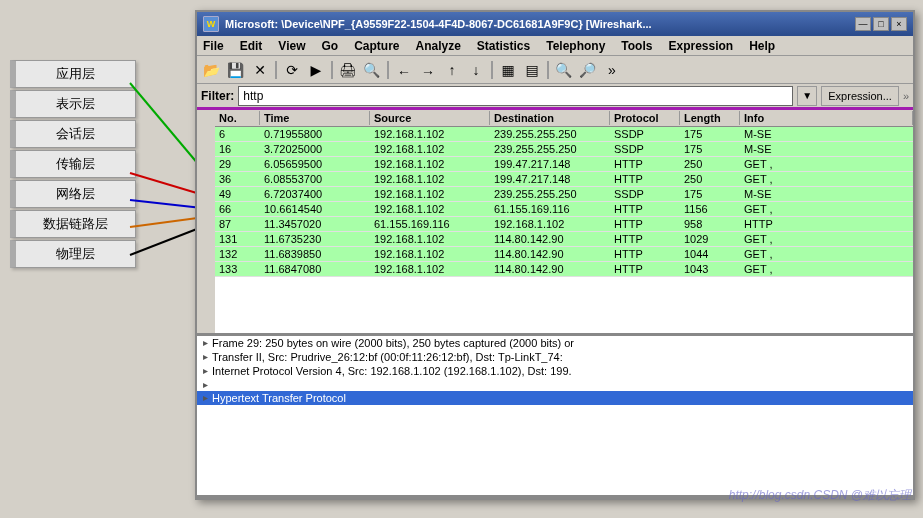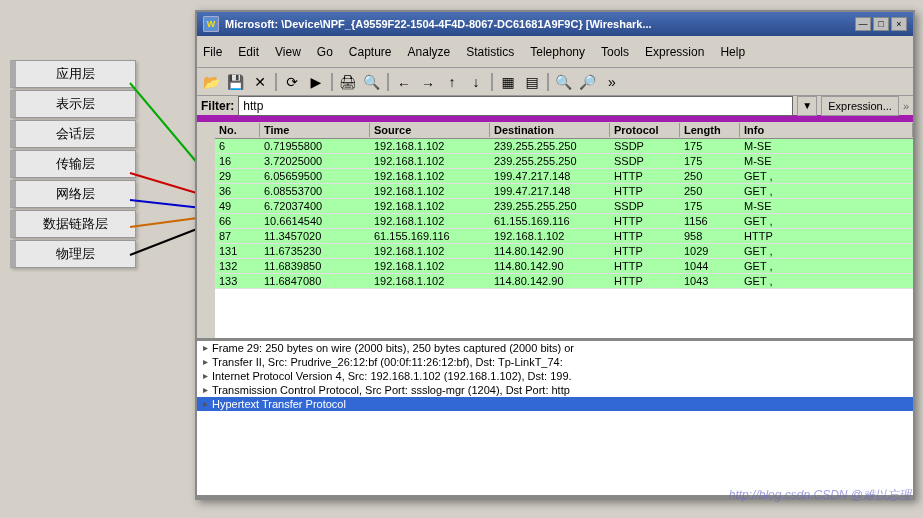--- a/index.html
+++ b/index.html
@@ -112,23 +112,24 @@
       color: #000;
     }
 
     
     .menu-bar {
       background: #d4d0c8;
       border-bottom: 1px solid #999;
       padding: 2px 4px;
       display: flex;
       gap: 12px;
-      height: 32px;
+      height: 20px;
       align-items: center;
       flex-shrink: 0;
+      font-weight: bold;
     }
 
     .menu-item {
       font-size: 12px;
       color: #000;
       cursor: pointer;
       padding: 0 2px;
     }
 
     
@@ -158,21 +159,21 @@
     .toolbar-separator {
       width: 2px;
       height: 18px;
       background: #999;
       margin: 0 2px;
     }
 
     
     .filter-bar {
       background: #d4d0c8;
-      border-bottom: 7px solid #a21caf;
+      border-bottom: 3px solid #a21caf;
       padding: 3px 4px;
       display: flex;
       align-items: center;
       gap: 4px;
       height: 26px;
       flex-shrink: 0;
     }
 
     .filter-label {
       font-size: 12px;
@@ -553,21 +554,20 @@
         <div class="detail-item">
           <span class="expand-icon">▸</span>
           <span>Transfer II, Src: Prudrive_26:12:bf (00:0f:11:26:12:bf), Dst: Tp-LinkT_74:</span>
         </div>
         <div class="detail-item">
           <span class="expand-icon">▸</span>
           <span>Internet Protocol Version 4, Src: 192.168.1.102 (192.168.1.102), Dst: 199.</span>
         </div>
         <div class="detail-item">
           <span class="expand-icon">▸</span>
-          <span>Transmission Control Protocol, Src Port: ssslog-mgr (1204), Dst Port: http</span>
         </div>
         <div class="detail-item selected">
           <span class="expand-icon">▸</span>
           <span>Hypertext Transfer Protocol</span>
         </div>
       </div>
 
   </div>
 
 </div>

